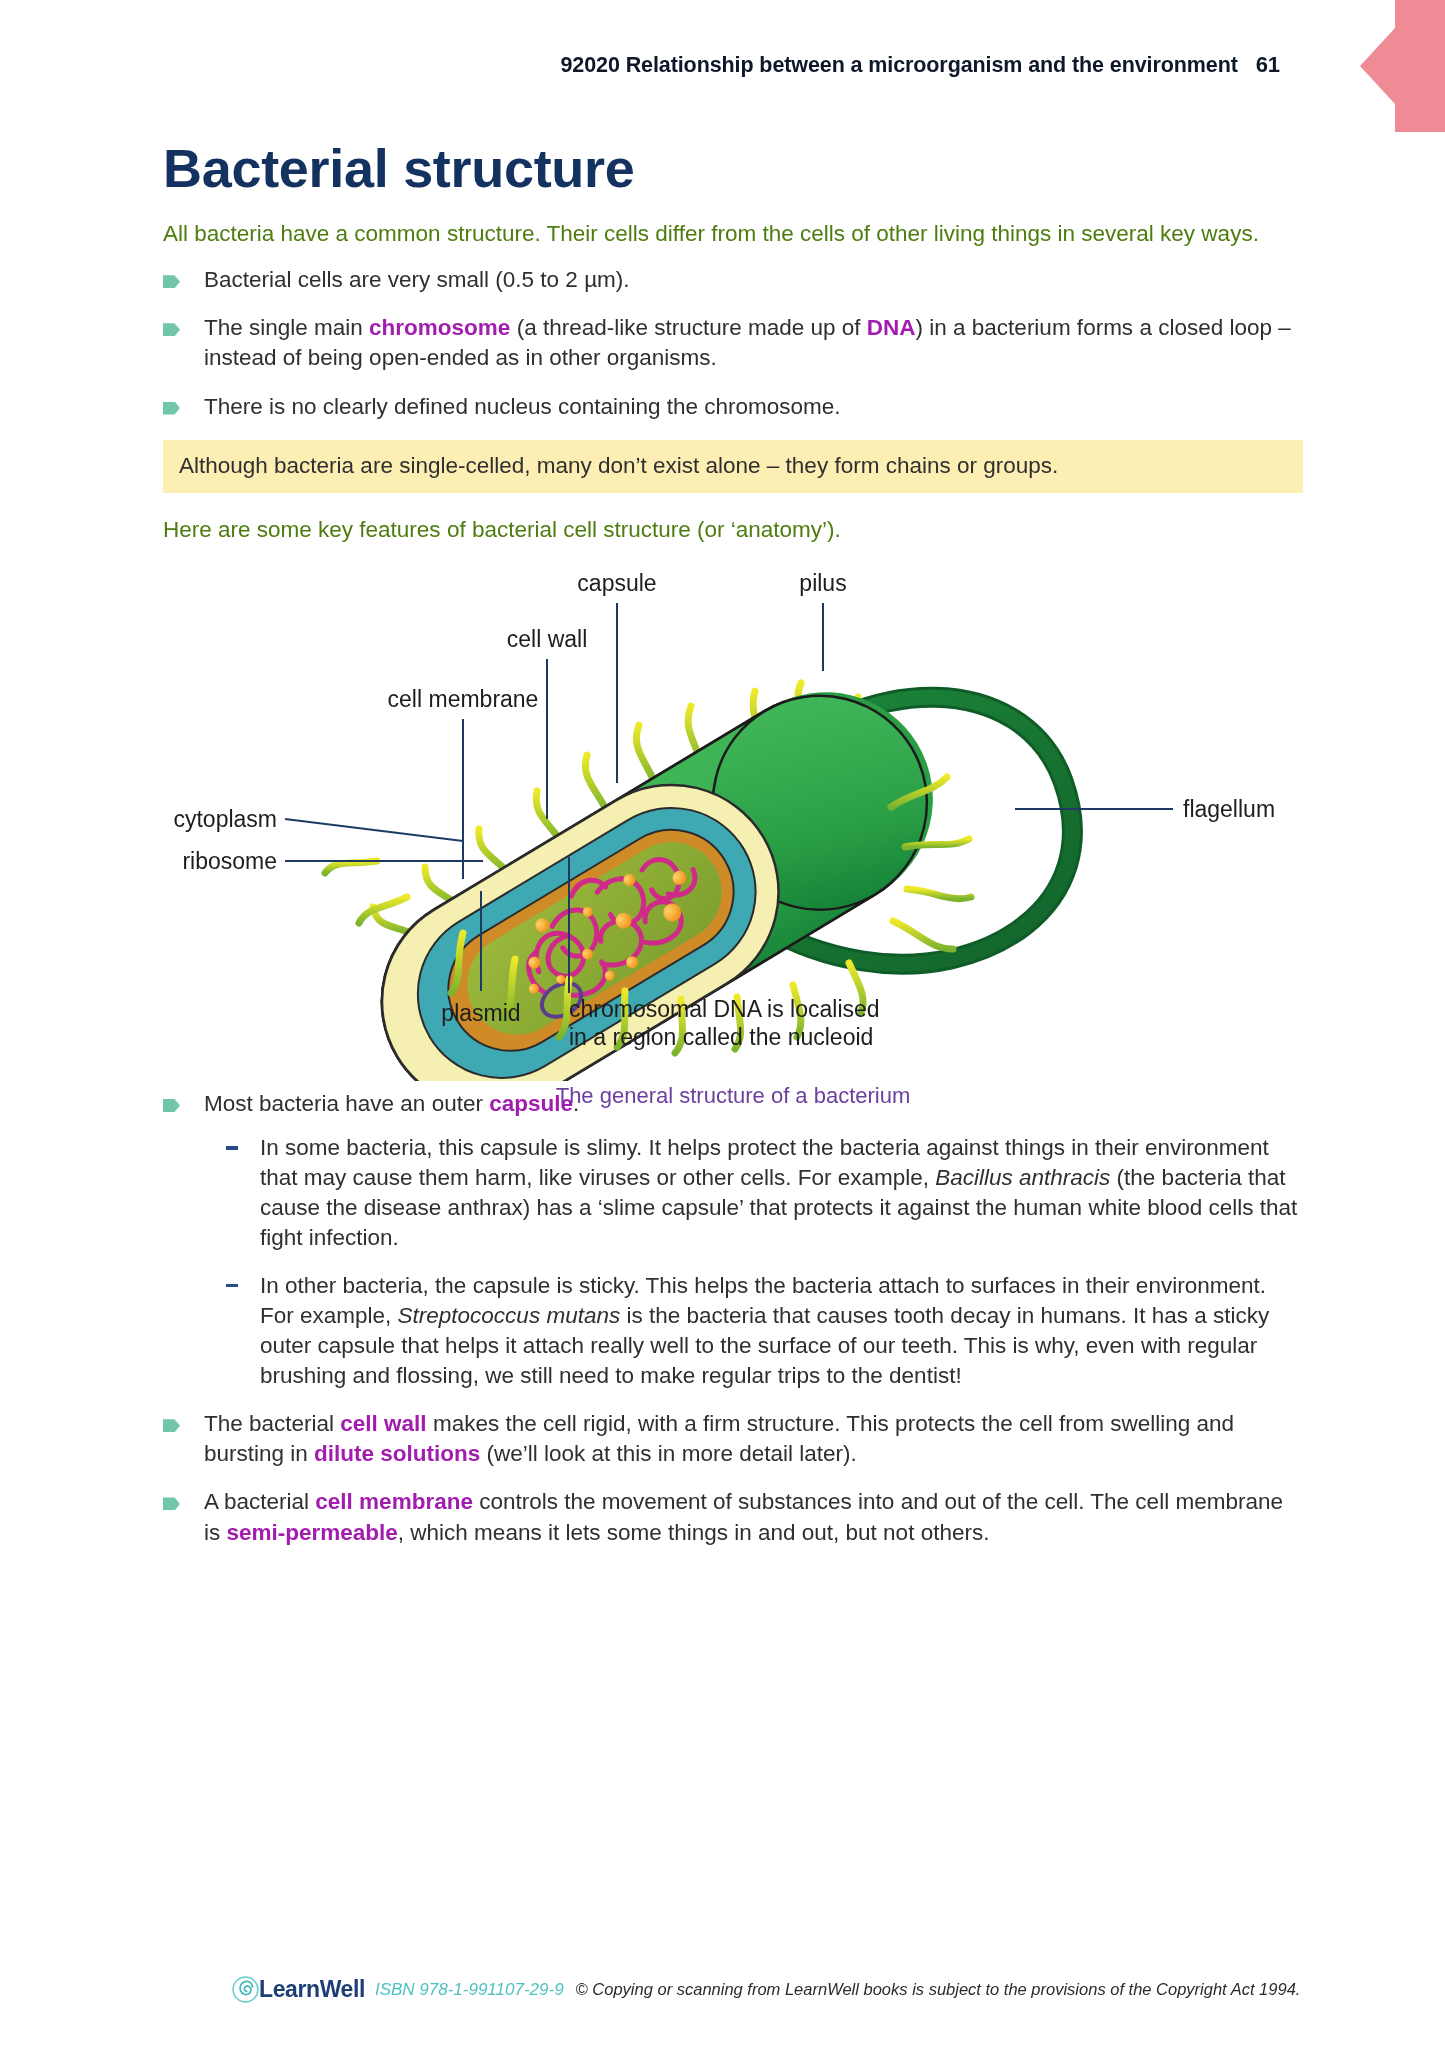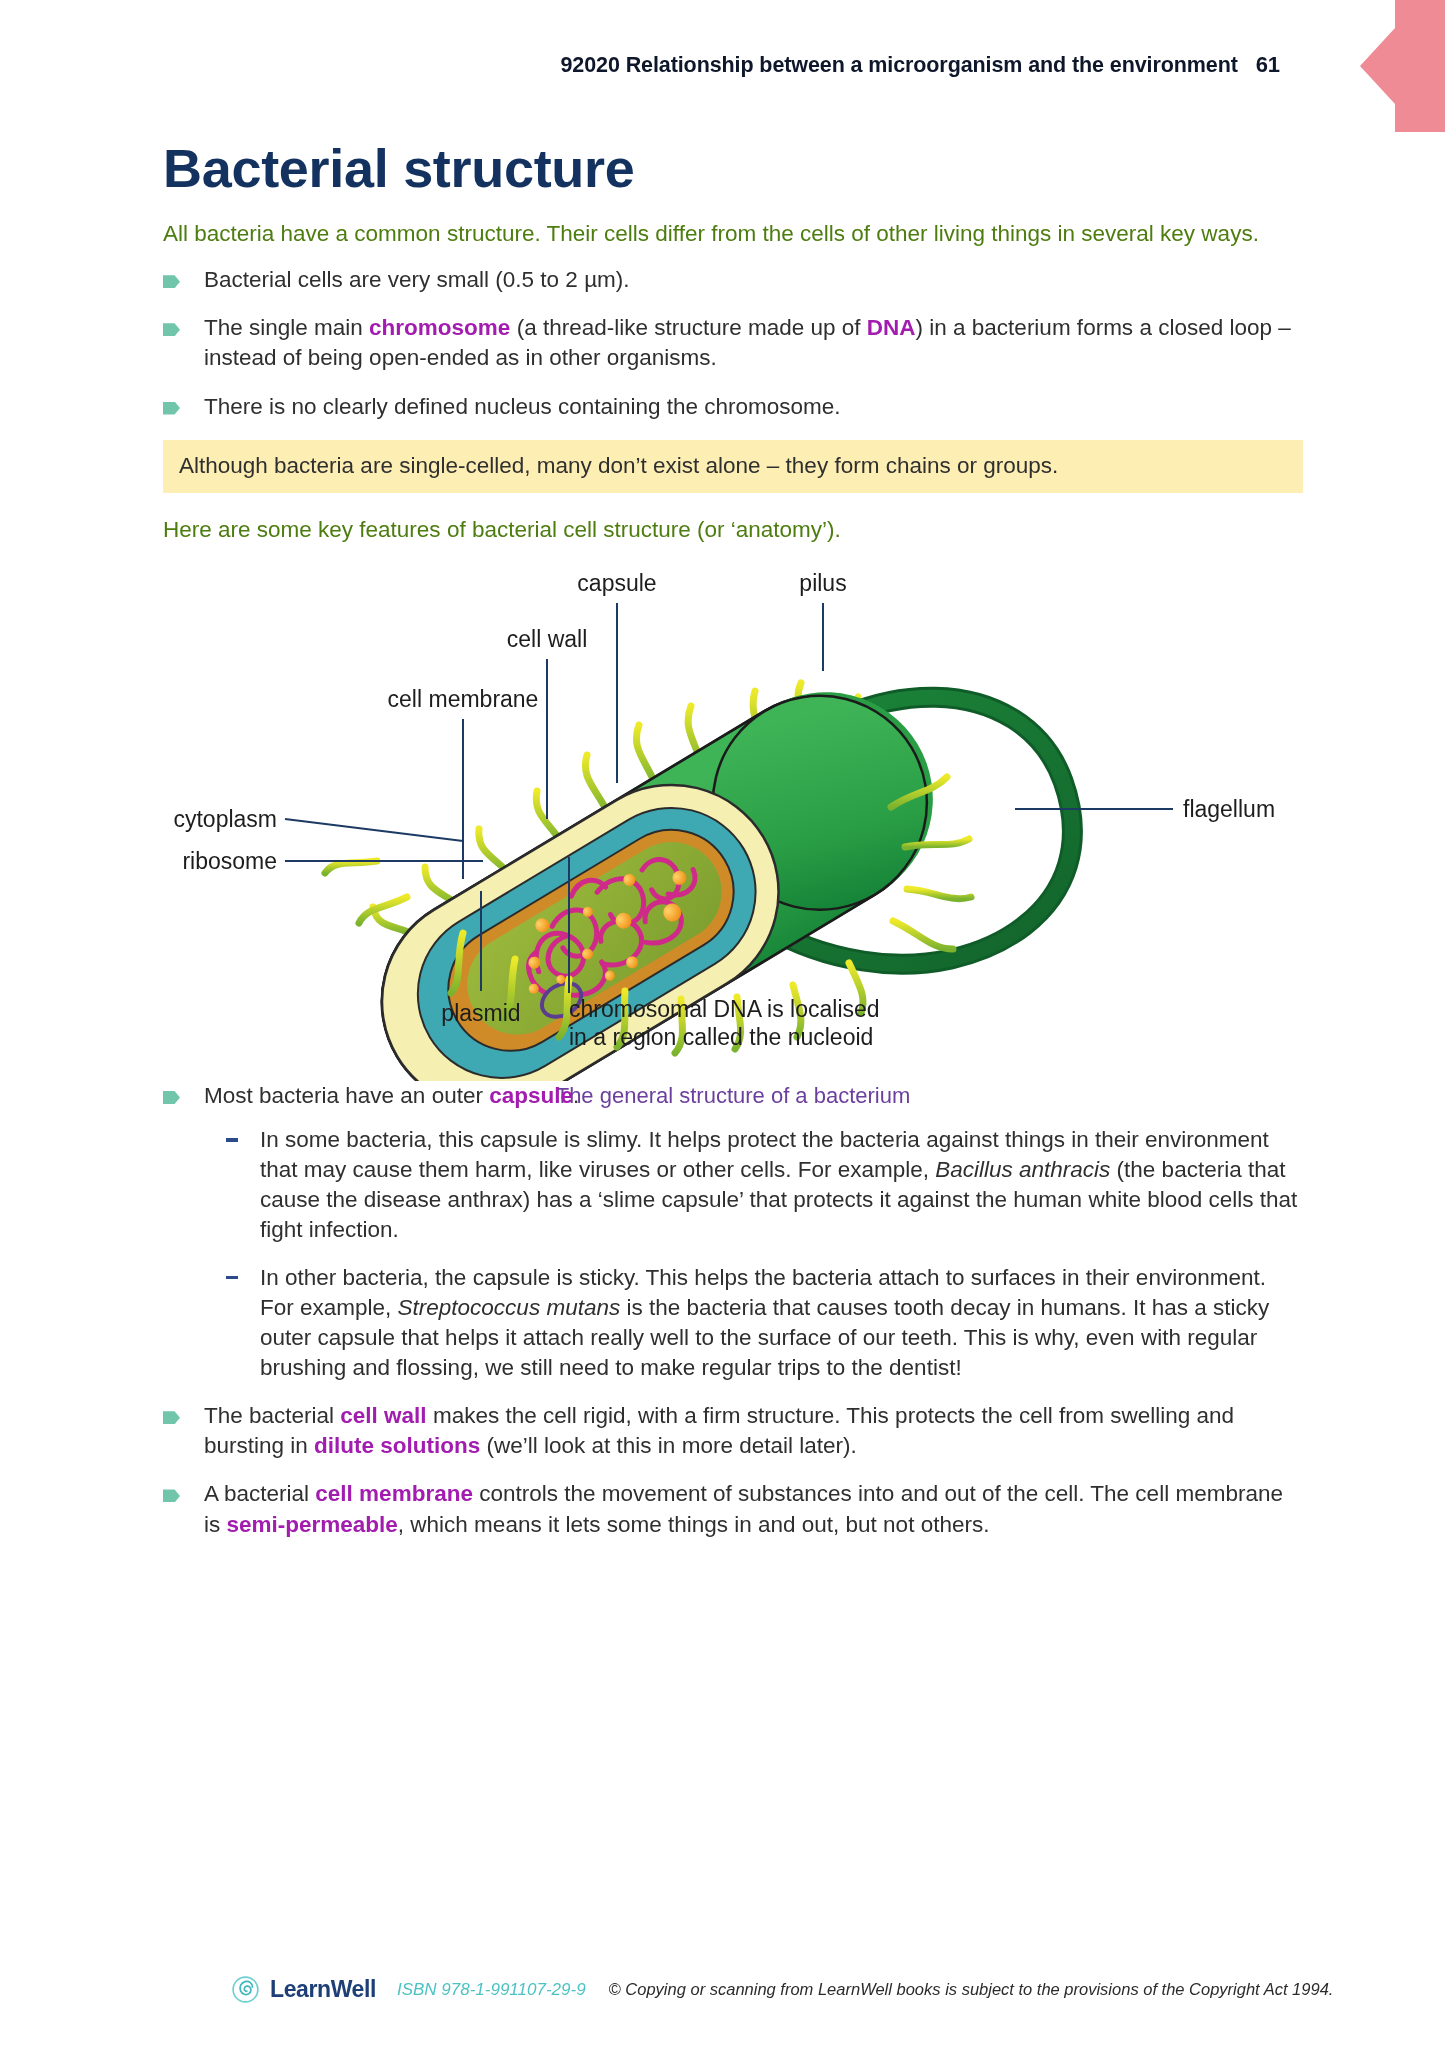--- a/index.html
+++ b/index.html
@@ -63,21 +63,21 @@
   }
 
   p.body-text {
     font-size: 22.5px;
     line-height: 1.33;
     color: #4d7c0f;
     margin-bottom: 16px;
   }
 
   
-  ul.bullets { list-style: none; margin: 0 0 0 0; }
+  ul.bullets { list-style: none; margin: 8px 0 0 0; }
   ul.bullets > li {
     position: relative;
     padding-left: 41px;
     margin-bottom: 18px;
     font-size: 22.5px;
     line-height: 1.34;
     color: #2f2f2f;
   }
   ul.bullets > li .bullet-marker {
     position: absolute;
@@ -133,21 +133,20 @@
     margin-top: 2px;
   }
 
   
   .footer {
     position: absolute;
     left: 232px;
     bottom: 46px;
     display: flex;
     align-items: center;
-    gap: 11px;
   }
   .footer .logo-mark { width: 27px; height: 27px; flex: 0 0 auto; }
   .footer .logo-word {
     font-size: 23px;
     font-weight: bold;
     color: #1d3f75;
     letter-spacing: -0.4px;
   }
   .footer .isbn {
     font-size: 17px;

